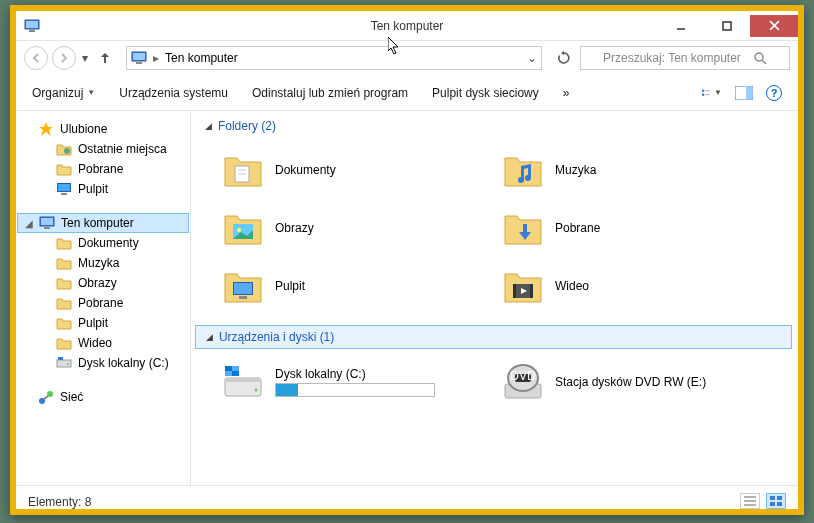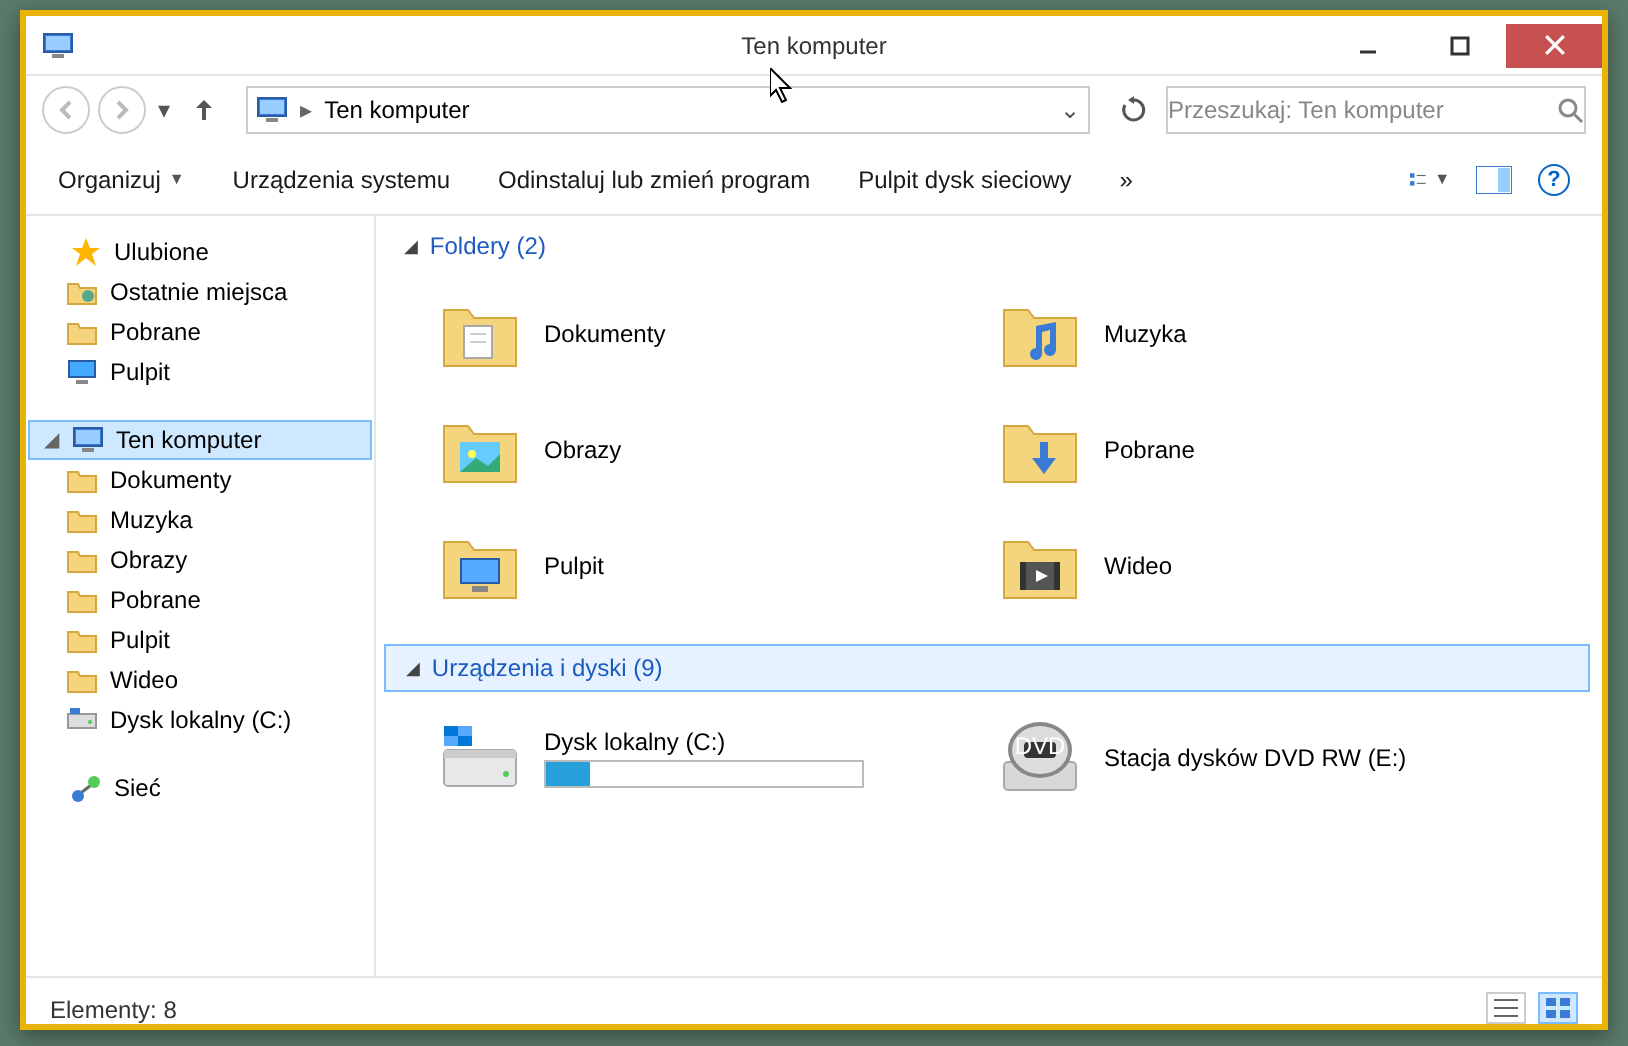--- a/index.html
+++ b/index.html
@@ -1,17 +1,17 @@
 <!DOCTYPE html>
 <html><head>
 <meta charset="utf-8">
 <style>
 * { box-sizing: border-box; margin: 0; padding: 0; font-family: "Segoe UI", Tahoma, sans-serif; font-size: 12px; }
 body { background: #5a7a6a; width: 814px; height: 523px; overflow: hidden; }
-.window { position: absolute; left: 10px; top: 5px; width: 794px; height: 510px; background: #fff; border: 3px solid #eab308; box-shadow: 0 3px 10px rgba(0,0,0,0.4); }
+.window { position: absolute; left: 10px; top: 5px; width: 794px; height: 510px; background: #fff; border: 6px solid #eab308; box-shadow: 0 3px 10px rgba(0,0,0,0.4); }
 
 
 .titlebar { height: 30px; background: #fff; display: flex; align-items: center; position: relative; border-bottom: 1px solid #e5e5e5; }
 .titlebar .sysicon { width: 16px; height: 16px; margin: 0 8px; }
 .titlebar .title { position: absolute; left: 50%; transform: translateX(-50%); color: #333; }
 .winbtns { margin-left: auto; display: flex; height: 22px; }
 .winbtn { width: 46px; display: flex; align-items: center; justify-content: center; color: #333; background:#fff; }
 .winbtn.close { background: #c75050; color: #fff; width: 48px; }
 .cursor { position:absolute; left:372px; top:26px; pointer-events:none; }
 
@@ -20,41 +20,41 @@
 .navbtn { width: 24px; height: 24px; border: 1px solid #ccc; border-radius: 50%; display: flex; align-items: center; justify-content: center; color: #bbb; }
 .navbtn svg { width:12px; height:12px; }
 .chev { color:#555; padding:0 2px; }
 .up { width:22px; height:22px; display:flex; align-items:center; justify-content:center; color:#555; }
 .addressbar { flex: 1; height: 24px; border: 1px solid #ccc; display: flex; align-items: center; padding: 0 4px; gap: 6px; margin: 0 6px; }
 .addressbar .pcicon { width:16px; height:16px; }
 .addressbar .sep { color:#666; }
 .addressbar .crumb { color:#000; }
 .addrdrop { margin-left:auto; color:#555; }
 .refresh { width:24px; height:24px; display:flex; align-items:center; justify-content:center; color:#555; }
-.searchbox { width: 210px; height: 24px; border: 1px solid #ccc; display: flex; align-items: center; padding: 0 0; color:#888; }
+.searchbox { width: 210px; height: 24px; border: 1px solid #ccc; display: flex; align-items: center; padding: 0 22px; color:#888; }
 .searchbox .sicon { margin-left:auto; }
 
 
 .cmdbar { height: 36px; border-bottom: 1px solid #e5e5e5; display:flex; align-items:center; padding: 0 16px; gap: 24px; color:#1a1a1a; background:#fff; }
 .cmdbar .cmd { display:flex; align-items:center; gap:4px; }
 .cmdbar .spacer { flex:1; }
 .cmdbar .icgrp { display:flex; gap:12px; align-items:center; }
 .drop { font-size:8px; color:#555; }
 .viewicon, .paneicon, .helpicon { width:20px; height:20px; display:flex; align-items:center; justify-content:center; }
 .helpicon { color:#0066cc; border:1.5px solid #0066cc; border-radius:50%; width:16px; height:16px; font-weight:bold; font-size:11px; }
 
 
 .body { display:flex; height: calc(100% - 30px - 34px - 36px - 24px); }
 
 
 .navpane { width: 175px; border-right: 1px solid #e5e5e5; padding: 8px 0; overflow:hidden; }
 .navgrp { margin-bottom: 14px; }
 .navitem { display:flex; align-items:center; height:20px; padding-left: 22px; gap:6px; white-space:nowrap; }
 .navitem.root { }
-.navitem.child { padding-left: 20px; }
+.navitem.child { padding-left: 40px; }
 .navitem .caret { position:absolute; margin-left:-14px; color:#666; font-size:10px; }
 .navitem.selected { background:#cde8ff; border:1px solid #7abdff; margin:0 1px; padding-left:21px; }
 .navitem.selected.root { padding-left:21px; }
 .ic { width:16px; height:16px; flex-shrink:0; }
 .star { fill:#ffb400; }
 .folder { fill:#f4d47c; stroke:#d4a83c; }
 
 
 .content { flex:1; overflow:auto; padding: 4px 0 4px 4px; }
 .grphdr { color:#1e5bbf; padding: 4px 10px; display:flex; align-items:center; gap:6px; }
@@ -342,21 +342,21 @@
               <rect x="12" y="20" width="3" height="14" fill="#333"></rect>
               <rect x="29" y="20" width="3" height="14" fill="#333"></rect>
               <path fill="#fff" d="M20 24 L26 27 L20 30 Z"></path>
             </svg>
             <span>Wideo</span>
           </div>
       </div>
 
       <div class="grphdr sel">
           <span class="tri">◢</span>
-          <span>Urządzenia i dyski (9)</span>
+          <span>Urządzenia i dyski (1)</span>
         </div>
       <div class="items">
         <div class="item">
           <svg class="bigicon" viewBox="0 0 44 44">
               <rect x="4" y="18" width="36" height="18" rx="2" fill="#e8e8e8" stroke="#aaa"></rect>
               <rect x="4" y="18" width="36" height="4" fill="#ccc"></rect>
               <circle cx="35" cy="30" r="1.5" fill="#5c5"></circle>
               <rect x="4" y="6" width="14" height="10" fill="#0078d7"></rect>
               <rect x="11" y="6" width="7" height="5" fill="#5af"></rect>
               <rect x="4" y="11" width="7" height="5" fill="#5af"></rect>

